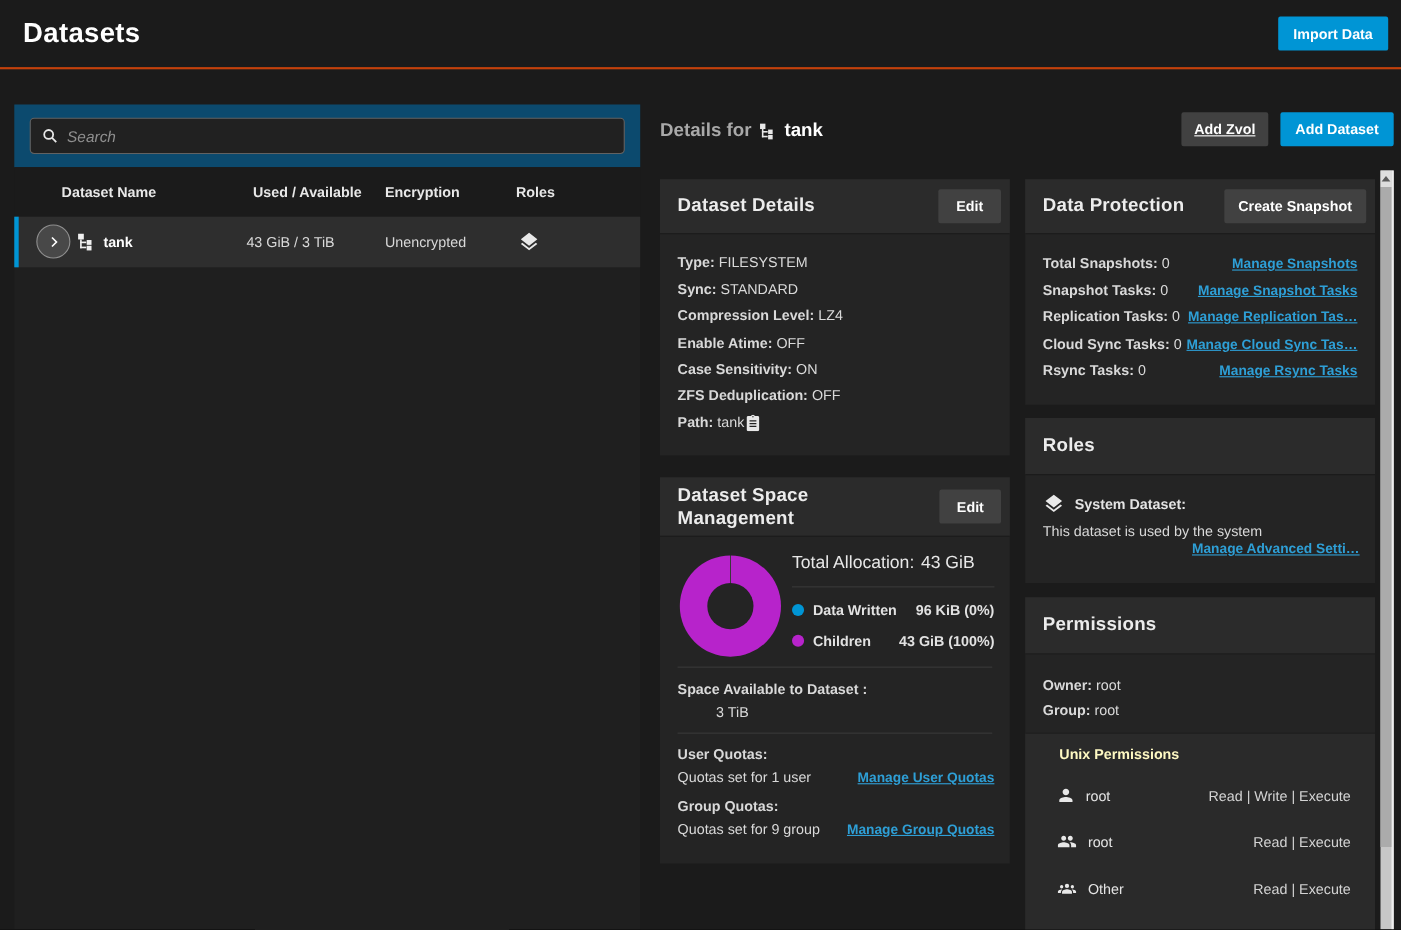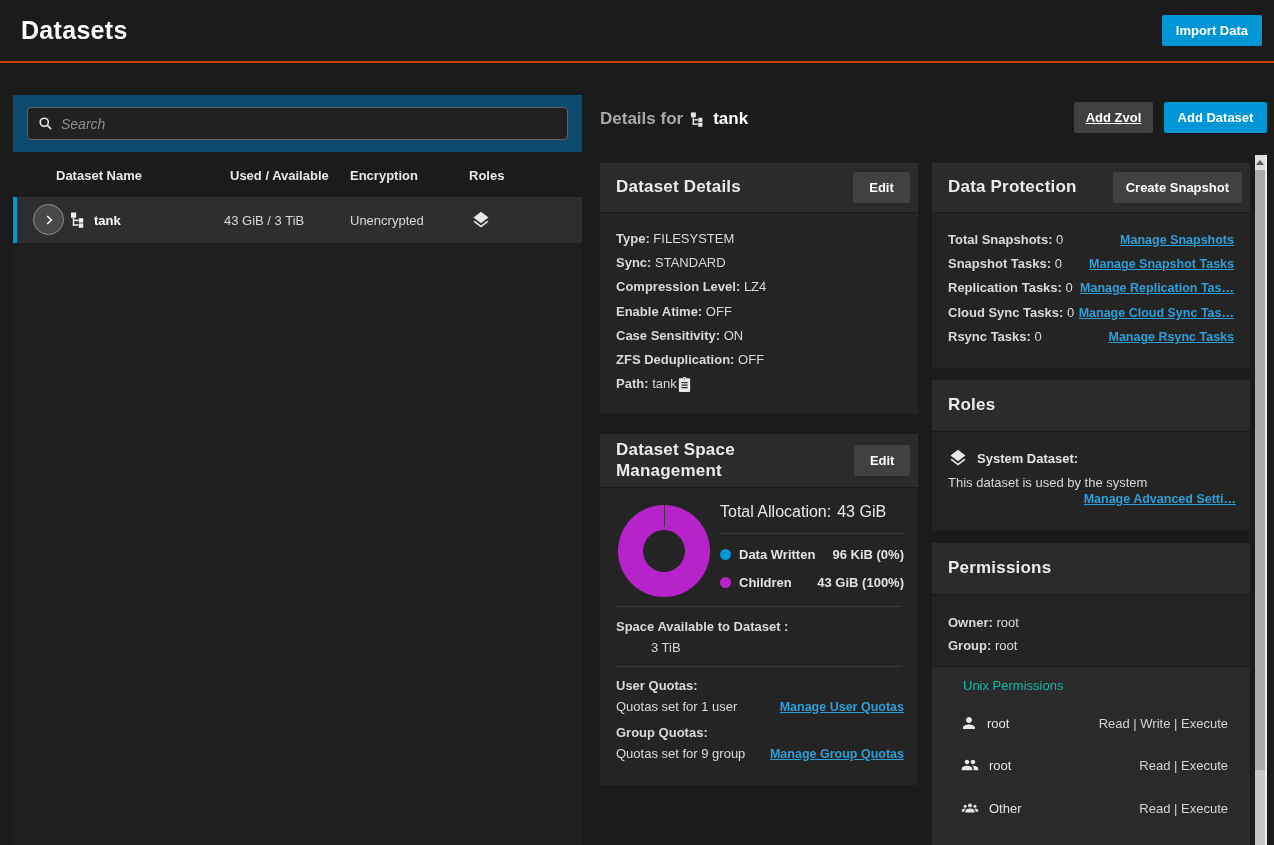--- a/index.html
+++ b/index.html
@@ -89,21 +89,21 @@
   .role-line1 { display:flex; align-items:center; gap:9px; font-size:13px; font-weight:bold; color:#e4e4e4; }
   .role-line2 { margin-top:7px; font-size:13px; color:#d9d9d9; }
   .role-link { position:absolute; right:14px; top:60px; }
 
   #card-permissions { left:932px; top:543px; width:318px; height:310px; }
   #card-permissions .card-header { height:52px; }
   #card-permissions .body { position:relative; height:258px; }
   .own-row { position:absolute; left:16px; font-size:13px; }
   .owner-row { top:16px; } .group-row { top:39px; }
   .unix-section { position:absolute; left:0; right:0; top:71px; height:190px; background:#2a2a2a; border-top:1px solid #1d1d1d; }
-  .unix-title { position:absolute; left:31px; top:11px; font-size:13px; color:#14b8a6; }
+  .unix-title { position:absolute; left:31px; top:11px; font-size:13px; color:#fef9c3;font-weight:bold; }
   .perm-row { position:absolute; left:28px; right:22px; height:20px; display:flex; align-items:center; font-size:13px; }
   .perm-row .picon { color:#e8e8e8; display:inline-flex; margin-right:9px; }
   .perm-name { flex:1; color:#e4e4e4; }
   .perm-access { color:#d4d4d4; }
   .pr1 { top:46px; } .pr2 { top:88px; } .pr3 { top:131px; }
 
   
   .scrollbar { position:absolute; left:1255px; top:155px; width:12px; height:690px; background:#c7c7c7; border-right:2px solid #ededed; }
   .scroll-up { position:absolute; left:0; top:0; width:10px; height:15px; background:#dedede; display:flex; align-items:center; justify-content:center; cursor:pointer; }
   .scroll-up .tri { width:0; height:0; border-left:4px solid transparent; border-right:4px solid transparent; border-bottom:5px solid #5a5a5a; }

